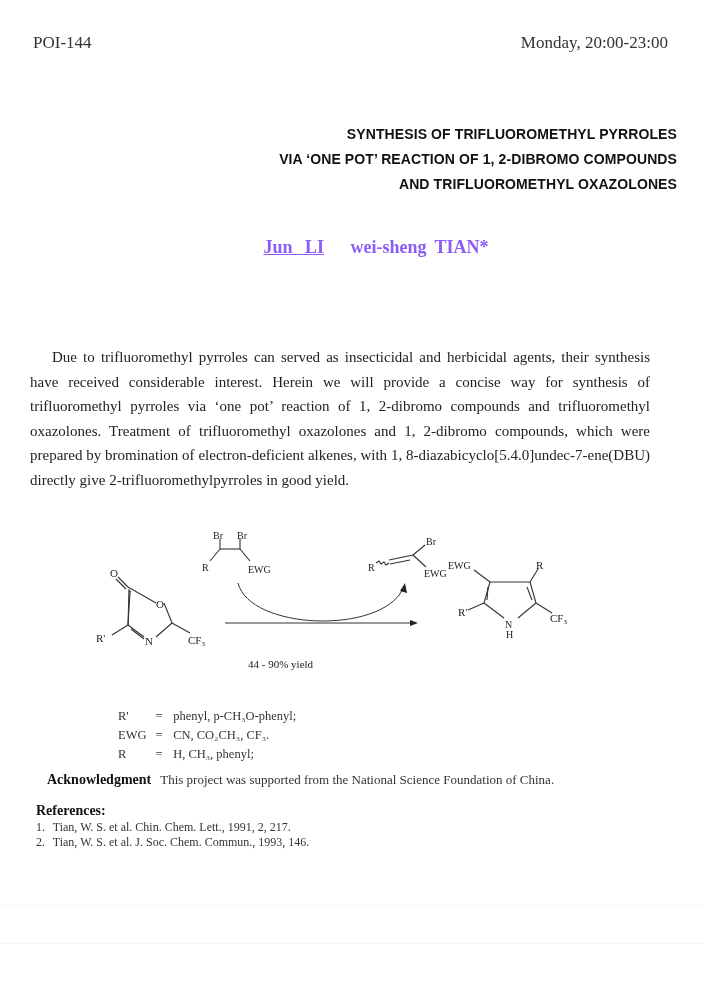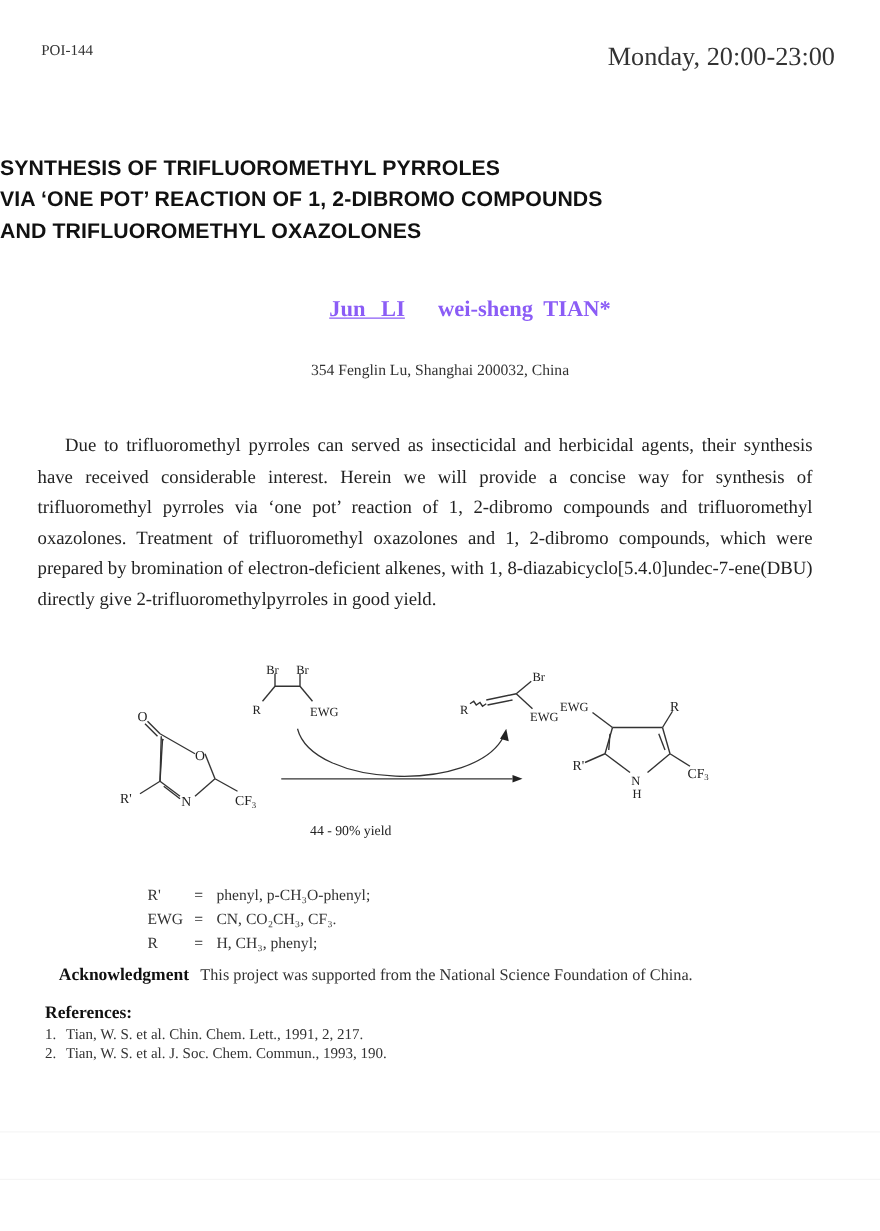--- a/index.html
+++ b/index.html
@@ -1,24 +1,24 @@
 <!DOCTYPE html>
 <html><head>
 <meta charset="utf-8">
 <style>
   html, body { margin: 0; padding: 0; background: #ffffff; }
   body { width: 704px; height: 985px; position: relative; overflow: hidden; color: #1a1a1a; }
   .serif { font-family: "Liberation Serif", "DejaVu Serif", serif; }
   .sans { font-family: "Liberation Sans", "DejaVu Sans", sans-serif; }
   .abs { position: absolute; }
 
-  #header-left { left: 33px; top: 33px; font-size: 12px; color: #333; }
-  #header-right { right: 36px; top: 33px; font-size: 21px; color: #333; text-align: center; }
+  #header-left { left: 33px; top: 33px; font-size: 17px; color: #333; }
+  #header-right { right: 36px; top: 33px; font-size: 17px; color: #333; text-align: center; }
 
-  #title { left: 0; width: 677px; top: 122px; text-align: left; font-weight: bold; font-size: 17px; line-height: 25px; color: #111; letter-spacing: 0.1px; }
+  #title { left: 0; width: 677px; top: 122px; text-align: right; font-weight: bold; font-size: 14px; line-height: 25px; color: #111; letter-spacing: 0.1px; }
   #title div { white-space: nowrap; }
 
   #authors { left: 0; width: 704px; top: 237px; text-align: center; font-size: 18px; font-weight: bold; color: #8b5cf6; padding-left: 24px; }
   #authors .a1 { text-decoration: underline; margin-right: 22px; word-spacing: 8px; }
   #authors .a2 { word-spacing: 4px; }
 
   #affil { left: 0; width: 704px; top: 288px; text-align: center; font-size: 12.5px; line-height: 16px; color: #333; }
 
   #abstract { left: 30px; width: 620px; top: 345px; font-size: 15px; line-height: 24.5px; text-align: justify; color: #222; }
   #abstract p { margin: 0; text-indent: 22px; }
@@ -54,21 +54,20 @@
   <div>VIA ‘ONE POT’ REACTION OF 1, 2-DIBROMO COMPOUNDS</div>
   <div>AND TRIFLUOROMETHYL OXAZOLONES</div>
 </div>
 
 <div id="authors" class="abs serif">
   <span class="a1">Jun LI</span>
   <span class="a2">wei-sheng TIAN*</span>
 </div>
 
 <div id="affil" class="abs serif">
-  <div>354 Fenglin Lu, Shanghai 200032, China</div>
 </div>
 
 <div id="abstract" class="abs serif">
   <p>Due to trifluoromethyl pyrroles can served as insecticidal and herbicidal agents, their synthesis have received considerable interest. Herein we will provide a concise way for synthesis of trifluoromethyl pyrroles via ‘one pot’ reaction of 1, 2-dibromo compounds and trifluoromethyl oxazolones. Treatment of trifluoromethyl oxazolones and 1, 2-dibromo compounds, which were prepared by bromination of electron-deficient alkenes, with 1, 8-diazabicyclo[5.4.0]undec-7-ene(DBU) directly give 2-trifluoromethylpyrroles in good yield.</p>
 </div>
 
 <svg id="scheme" class="abs" viewBox="0 0 520 160">
   <g stroke="#333" stroke-width="1.1" fill="none">
 
     <g>
@@ -169,15 +168,15 @@
 </div>
 
 <div id="refs" class="abs serif">
   <div class="refs-h">References:</div>
   <div class="ref">
     <span class="num">1.</span>
     <span>Tian, W. S. et al. Chin. Chem. Lett., 1991, 2, 217.</span>
   </div>
   <div class="ref">
     <span class="num">2.</span>
-    <span>Tian, W. S. et al. J. Soc. Chem. Commun., 1993, 190.</span>
+    <span>Tian, W. S. et al. J. Soc. Chem. Commun., 1993, 146.</span>
   </div>
 </div>
 
 </body></html>

